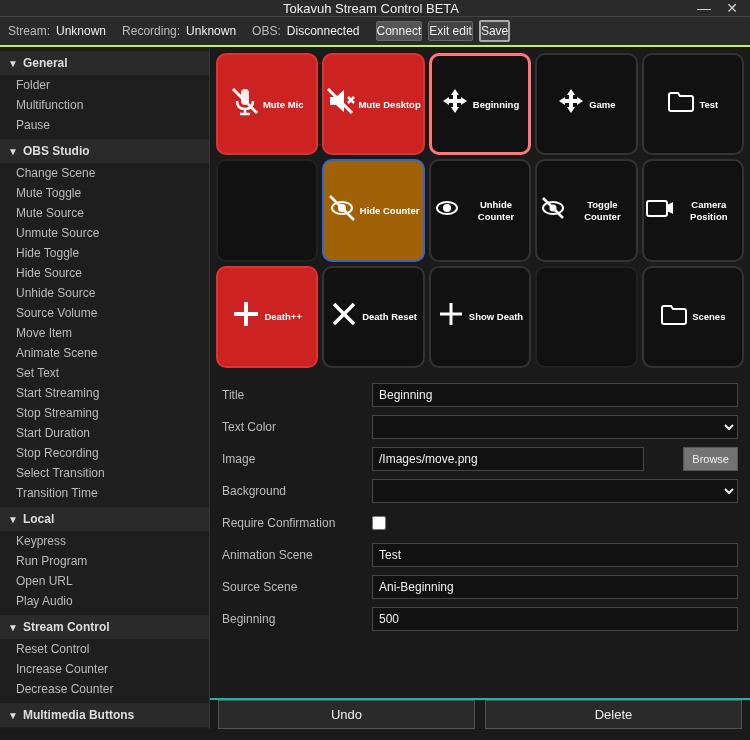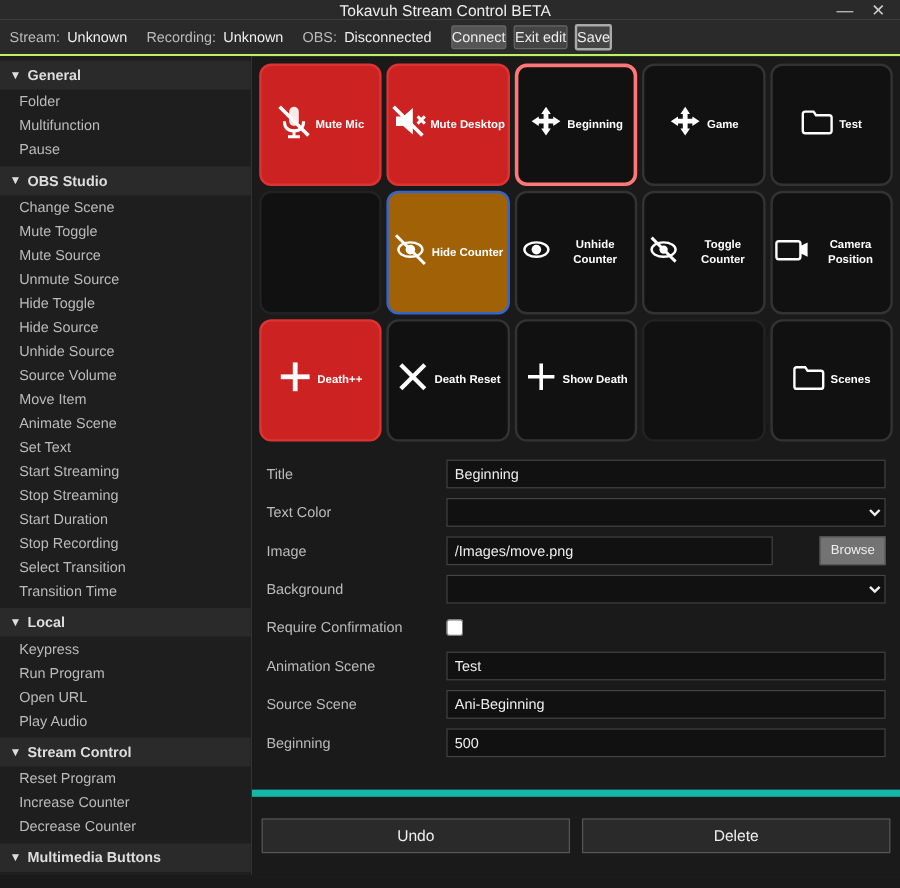--- a/index.html
+++ b/index.html
@@ -215,23 +215,23 @@
     }
     .prop-checkbox {
       width: 14px;
       height: 14px;
     }
 
     
     #bottom-bar {
       display: flex;
       gap: 4px;
-      padding: 18px 8px;
+      padding: 0 8px;
       background: #1a1a1a;
-      border-top: 6px solid #14b8a6;
+      border-top: 2px solid #14b8a6;
     }
     .bottom-btn {
       flex: 1;
       background: #2a2a2a;
       border: 1px solid #555;
       color: #eee;
       padding: 6px 0;
       font-size: 13px;
       cursor: pointer;
       text-align: center;
@@ -307,21 +307,21 @@
     </div>
     <div class="sidebar-item">Keypress</div>
     <div class="sidebar-item">Run Program</div>
     <div class="sidebar-item">Open URL</div>
     <div class="sidebar-item">Play Audio</div>
 
     <div class="sidebar-section-header">
       <span class="arrow">▼</span>
       <span>Stream Control</span>
     </div>
-    <div class="sidebar-item">Reset Program</div>
+    <div class="sidebar-item">Reset Control</div>
     <div class="sidebar-item">Increase Counter</div>
     <div class="sidebar-item">Decrease Counter</div>
 
     <div class="sidebar-section-header">
       <span class="arrow">▼</span>
       <span>Multimedia Buttons</span>
     </div>
   </div>
 
   <div id="right-panel">

